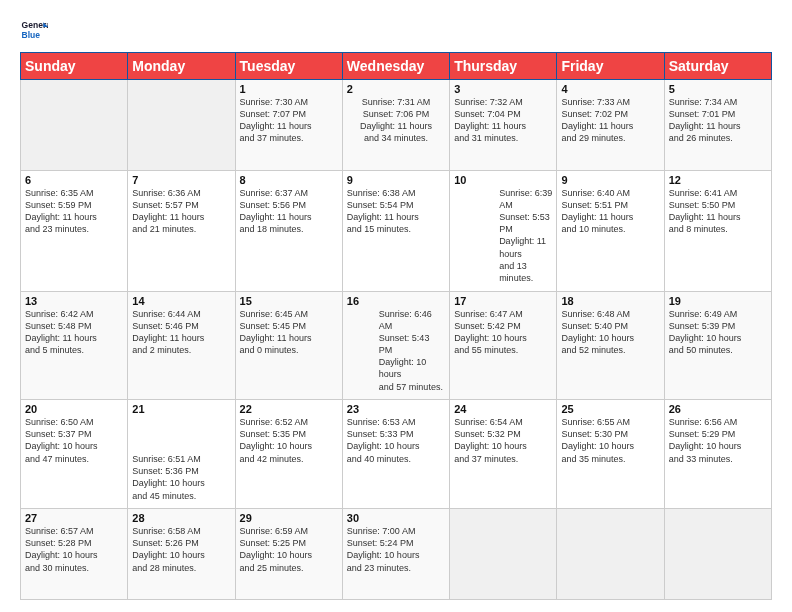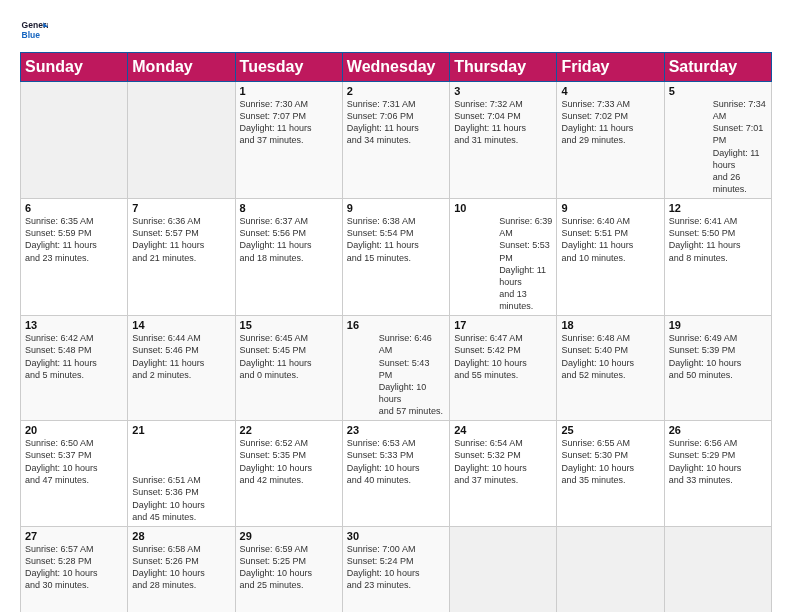--- a/index.html
+++ b/index.html
@@ -47,23 +47,23 @@
       font-weight: normal;
     }
     .calendar {
       flex: 1;
       border: 1px solid #ccc;
       border-collapse: collapse;
       width: 100%;
       table-layout: fixed;
     }
     .calendar thead tr th {
-      background: #be185d;
+      background: #ef4444;
       color: #fff;
-      font-size: 16px;
+      font-size: 14px;
       font-weight: bold;
       padding: 5px 4px;
       text-align: left;
       border: 1px solid #1255a0;
     }
     .calendar tbody tr td {
       border: 1px solid #ccc;
       vertical-align: top;
       padding: 3px 4px;
       font-size: 9.5px;
@@ -122,42 +122,42 @@
           <td class="empty"></td>
           <td>
             <span class="day-num">1</span>
             <div class="day-info" style="white-space: pre-line;">Sunrise: 7:30 AM
 Sunset: 7:07 PM
 Daylight: 11 hours
 and 37 minutes.</div>
           </td>
           <td>
             <span class="day-num">2</span>
-            <div class="day-info" style="white-space: pre-line;">Sunrise: 7:31 AM
+            <div class="day-info" style="white-space: pre-line; text-align: center;">Sunrise: 7:31 AM
 Sunset: 7:06 PM
 Daylight: 11 hours
 and 34 minutes.</div>
           </td>
           <td>
             <span class="day-num">3</span>
             <div class="day-info" style="white-space: pre-line;">Sunrise: 7:32 AM
 Sunset: 7:04 PM
 Daylight: 11 hours
 and 31 minutes.</div>
           </td>
           <td>
             <span class="day-num">4</span>
             <div class="day-info" style="white-space: pre-line;">Sunrise: 7:33 AM
 Sunset: 7:02 PM
 Daylight: 11 hours
 and 29 minutes.</div>
           </td>
           <td>
             <span class="day-num">5</span>
-            <div class="day-info" style="white-space: pre-line; margin-left: 44px;">Sunrise: 7:34 AM
+            <div class="day-info" style="white-space: pre-line;">Sunrise: 7:34 AM
 Sunset: 7:01 PM
 Daylight: 11 hours
 and 26 minutes.</div>
           </td>
         </tr>
         <tr>
           <td>
             <span class="day-num">6</span>
             <div class="day-info" style="white-space: pre-line;">Sunrise: 6:35 AM
 Sunset: 5:59 PM

